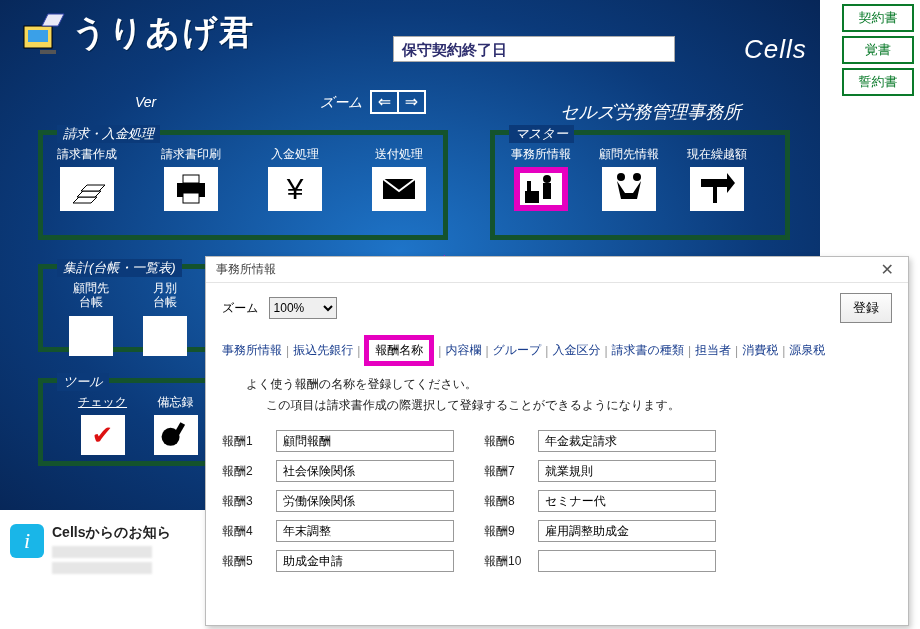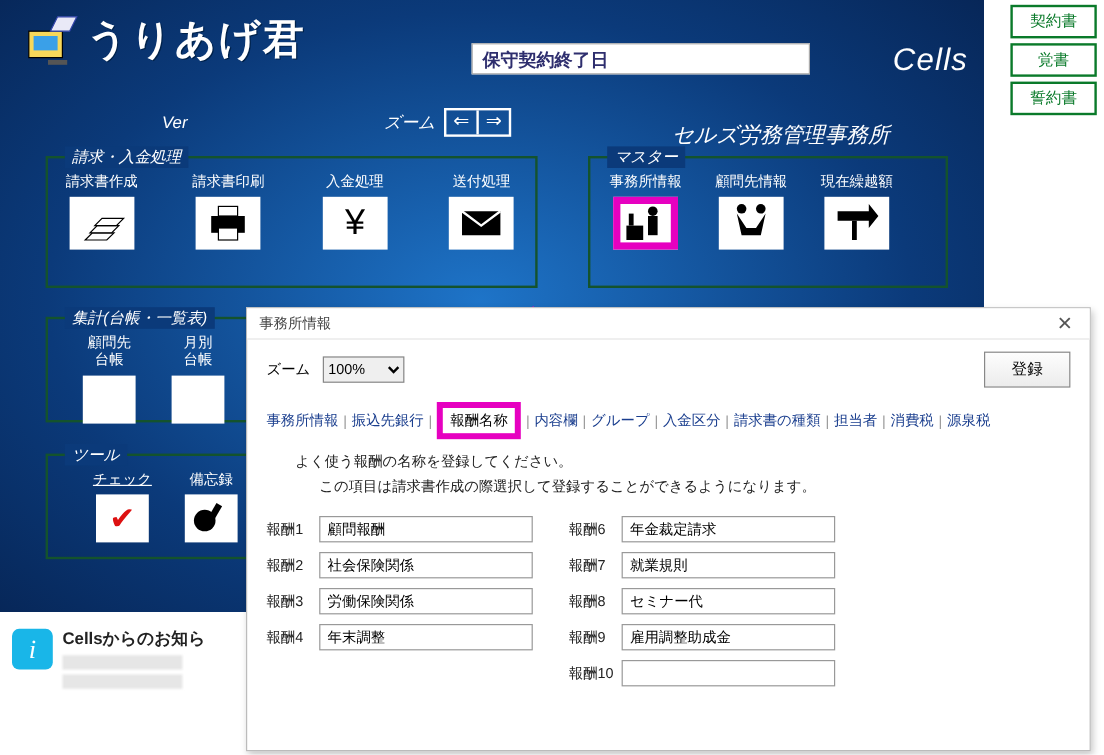--- a/index.html
+++ b/index.html
@@ -65,21 +65,21 @@
   }
   .zoom-btns span {
     flex: 1; color: #fff; text-align: center; font-size: 16px; line-height: 20px;
     border-right: 2px solid #fff;
   }
   .zoom-btns span:last-child { border-right: none; }
 
   
   .fs {
     position: absolute;
-    border: 2px solid #14532d;
+    border: 5px solid #14532d;
     padding: 12px 10px 10px 10px;
   }
   .fs-title {
     position: absolute;
     top: -10px; left: 14px;
     padding: 0 6px;
     color: #fff; font-style: italic; font-size: 13px;
     background: #0b3a7a;
   }
   .fs-billing { left: 38px; top: 130px; width: 410px; height: 110px; }
@@ -164,40 +164,40 @@
   .dlg-toolbar {
     display: flex; align-items: center; justify-content: space-between;
     margin-bottom: 12px;
   }
   .dlg-zoom { display: flex; align-items: center; gap: 10px; }
   .dlg-zoom select {
     font-size: 12px; height: 22px; width: 68px;
     border: 1px solid #888;
   }
   .btn-register {
-    width: 72px; height: 30px; border: 1px solid #888;
+    width: 52px; height: 30px; border: 1px solid #888;
     background: linear-gradient(#fdfdfd,#ececec);
     font-size: 13px; cursor: pointer;
   }
   .tabbar {
     display: flex; flex-wrap: nowrap; font-size: 12px; color: #1a3e8e;
     margin-bottom: 10px; align-items: center;
   }
   .tabbar .sep { color: #999; margin: 0 4px; }
   .tabbar .tab { cursor: pointer; white-space: nowrap; }
   .tab-active {
     border: 5px solid #e600c0;
     padding: 2px 6px; color: #000;
   }
   .dlg-msg  { font-size: 12px; color: #222; margin: 6px 0 4px 24px; }
   .dlg-msg2 { font-size: 12px; color: #222; margin: 0 0 16px 44px; }
 
   .fields { display: flex; gap: 30px; }
   .fcol { display: flex; flex-direction: column; gap: 8px; }
-  .frow { display: flex; align-items: center; gap: 0; }
+  .frow { display: flex; align-items: center; gap: 10px; }
   .frow label { width: 44px; font-size: 12px; color: #222; white-space: nowrap; }
   .frow input {
     width: 178px; height: 22px; border: 1px solid #999;
     padding: 2px 6px; font-size: 12px;
   }
 </style>
 </head>
 <body>
 
 <div class="app-bg"></div>
@@ -409,20 +409,24 @@
             <input value="社会保険関係" style="">
           </div>
         <div class="frow">
             <label>報酬3</label>
             <input value="労働保険関係" style="">
           </div>
         <div class="frow">
             <label>報酬4</label>
             <input value="年末調整" style="">
           </div>
+        <div class="frow">
+            <label>報酬5</label>
+            <input value="助成金申請" style="">
+          </div>
       </div>
       <div class="fcol">
         <div class="frow">
             <label>報酬6</label>
             <input value="年金裁定請求" style="">
           </div>
         <div class="frow">
             <label>報酬7</label>
             <input value="就業規則" style="">
           </div>

